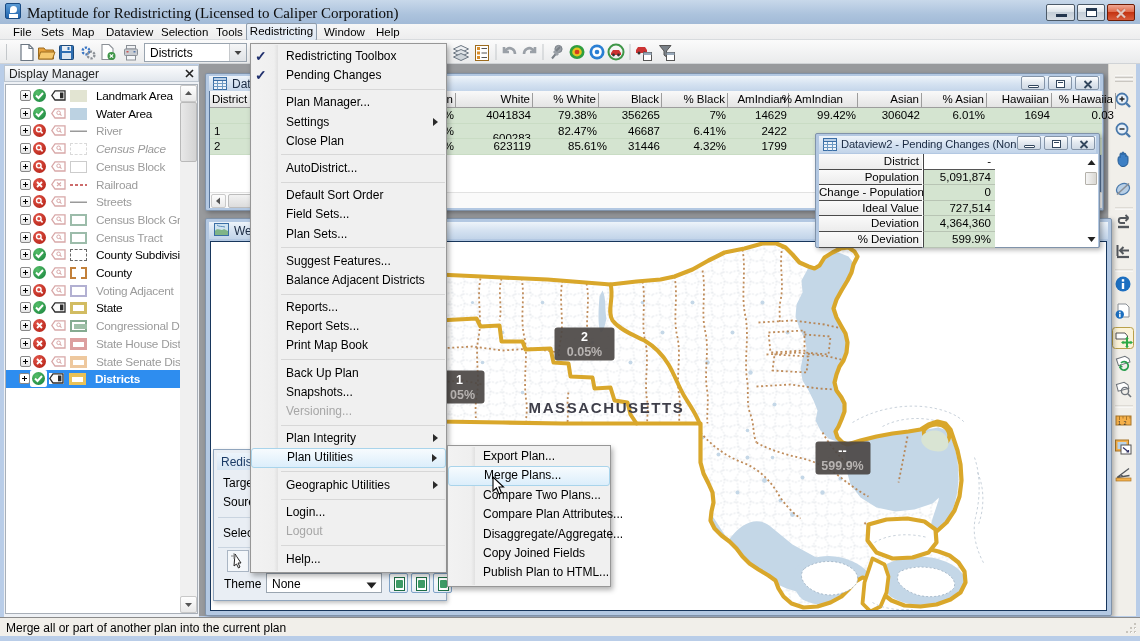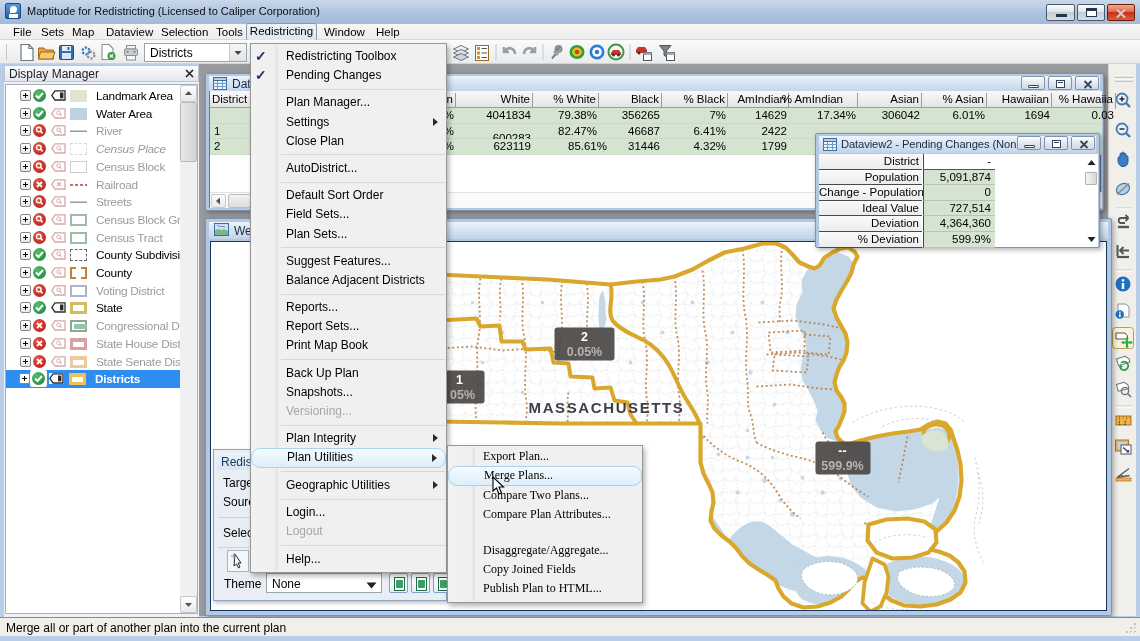--- a/index.html
+++ b/index.html
@@ -1,18 +1,18 @@
 <!DOCTYPE html>
 <html><head><meta charset="utf-8"><style>
 html,body{margin:0;padding:0;width:1140px;height:641px;overflow:hidden;font-family:"Liberation Sans",sans-serif;font-size:12px;}
 *{box-sizing:border-box;}
 .abs{position:absolute;}
 #app{position:relative;width:1140px;height:641px;background:#b9cde8;}
 #titlebar{position:absolute;left:0;top:0;width:1140px;height:24px;background:linear-gradient(#c8d8ea,#acc3dd 60%,#a2bad7);}
-#titletext{position:absolute;left:27px;top:5px;color:#0c0c0c;font-size:11px;}
+#titletext{position:absolute;left:27px;top:5px;color:#0c0c0c;font-size:15px;font-family:Liberation Serif, serif;}
 .winbtn{position:absolute;top:4px;height:17px;border:1px solid #4c5a68;border-radius:2px;background:linear-gradient(#fdfdfd,#dde4ea 45%,#c3cdd7 46%,#d7dee5);}
 #menubar{position:absolute;left:0px;top:24px;width:1140px;height:16px;background:linear-gradient(#f7f7f7,#ededee);border-bottom:1px solid #d8dbde;}
 .mitem{position:absolute;top:24px;height:16px;line-height:16px;padding:0 6px;color:#000;font-size:11.5px;}
 #mi-red{border:1px solid #8e9cab;border-radius:2px;background:linear-gradient(#eef3f9,#dde7f2);line-height:15px;top:23px;height:18px;}
 #toolbar{position:absolute;left:0;top:40px;width:1140px;height:24px;background:linear-gradient(#fbfbfb,#eaebec);border-bottom:1px solid #d0d3d6;}
 .tsep{position:absolute;top:4px;width:1px;height:16px;background:#c3c7ca;}
 #combo{position:absolute;left:144px;top:3px;width:103px;height:19px;border:1px solid #99a4af;background:#fff;}
 #mdi{position:absolute;left:199px;top:64px;width:909px;height:552px;background:#989a9d;}
 #righttools{position:absolute;left:1108px;top:64px;width:28px;height:552px;background:#f1efea;border-left:1px solid #dad7d1;}
 #statusbar{position:absolute;left:0;top:617px;width:1140px;height:19px;background:#f1efea;border-top:1px solid #8a8a8a;}
@@ -37,21 +37,21 @@
 .wbtns{position:absolute;right:1px;top:0px;}
 .wbtn{display:inline-block;width:24px;height:14px;margin-left:3px;border:1px solid #8494a8;border-radius:2px;background:linear-gradient(#fff,#e2e8ef 50%,#d0dae5);position:relative;vertical-align:top;}
 .cell{position:absolute;font-size:11.5px;top:0;height:100%;white-space:nowrap;}
 .cr{text-align:right;}
 .popup{position:absolute;background:#f0f0f0;border:1px solid #979797;box-shadow:2px 3px 5px rgba(0,0,0,.3);}
 .gutter{position:absolute;left:1px;top:1px;bottom:1px;width:26px;background:linear-gradient(90deg,#f2f2f2,#efefef 85%,#e2e2e2 98%,#f5f5f5);}
 .mrow{position:relative;height:19.05px;line-height:19.05px;padding-left:35px;color:#000;font-size:12px;white-space:nowrap;}
 .msep{height:1px;background:#d7d7d7;margin:3.7px 1px 3.7px 30px;}
 .mrow.dis{color:#a6a6a6;}
 .mrow .arr{position:absolute;right:8px;top:5px;width:0;height:0;border-left:5px solid #2b2b2b;border-top:4.5px solid transparent;border-bottom:4.5px solid transparent;}
-.mrow.hl{background:linear-gradient(#f7fbfe,#dceefb);border:1px solid #a9d4eb;border-radius:9px;line-height:17.2px;}
+.mrow.hl{background:linear-gradient(#f7fbfe,#dceefb);border:1px solid #a9d4eb;border-radius:3px;line-height:17.2px;}
 .chk{position:absolute;left:4px;top:0px;color:#21316e;font-size:14px;font-weight:bold;}
 .tbxbtn{position:absolute;top:123px;width:19px;height:20px;border:1px solid #7fa3c8;border-radius:2px;background:linear-gradient(#fdfefe,#e8eef5);}
 .tbxbtn:before{content:"";position:absolute;left:4px;top:3px;width:9px;height:12px;background:#fff;border:1px solid #1e6e46;}
 .tbxbtn:after{content:"";position:absolute;left:6px;top:6px;width:7px;height:8px;background:#3d9b66;border-radius:1px;}
 </style></head><body>
 <div id="app">
   <div id="titlebar"></div>
   <div class="abs" style="left:5px;top:3px;width:16px;height:16px;background:linear-gradient(#5b9bd5,#1f63ae);border-radius:2px;border:1px solid #194a82;">
     <div style="position:absolute;left:4px;top:2px;width:7px;height:7px;background:#fff;border-radius:50% 50% 50% 0;"></div>
     <div style="position:absolute;left:3px;top:10px;width:9px;height:4px;background:#fff;"></div>
@@ -465,21 +465,21 @@
                 <circle cx="5.8" cy="5.6" r="2.3" fill="none" stroke="#fff" stroke-width="1.4"></circle>
                 <path d="M7.5 7.3 L9.6 9.4" stroke="#fff" stroke-width="1.6"></path>
               </svg>
             </div>
             <svg class="tag" width="15" height="11" viewBox="0 0 15 11">
               <path d="M4 0.8 L14 0.8 L14 10 L4 10 L0.8 5.4 Z" fill="#fff" stroke="#d8a8a8" stroke-width="1.3"></path>
               <circle cx="7.6" cy="4.8" r="1.8" fill="none" stroke="#d8a8a8" stroke-width="1"></circle>
               <path d="M9 6.2 L10.5 7.6" stroke="#d8a8a8" stroke-width="1.1"></path>
             </svg>
             <div class="sw" style="background:#fff;border:2px solid #b2b0d2;"></div>
-            <div class="txt gray" style="">Voting District</div>
+            <div class="txt gray" style="">Voting Adjacent</div>
           </div>
           <div class="trow" style="top:214.4px;">
             <div class="plus"></div>
             <div class="stat g">
               <svg width="13" height="13" viewBox="0 0 13 13" style="position:absolute;left:0;top:0">
                 <path d="M3 6.5 L5.5 9 L10 4" stroke="#fff" stroke-width="2" fill="none"></path>
               </svg>
             </div>
             <svg class="tag" width="15" height="11" viewBox="0 0 15 11">
               <path d="M4 0.8 L14 0.8 L14 10 L4 10 L0.8 5.4 Z" fill="#fafafa" stroke="#2b2b2b" stroke-width="1.3"></path>
@@ -602,21 +602,21 @@
           <span class="cell cr" style="width:84px;left:822px;top:2px;border-right:1px solid #9d9d9d;padding-right:2px;">% Hawaiia</span>
         </div>
         <div style="position:absolute;left:0;top:17px;width:892px;height:15.5px;background:#d4e4d0;border-bottom:1px solid #c9dcc4;">
           <span class="cell" style="left:4px;top:1px;"></span>
           <span class="cell cr" style="width:80px;left:166px;top:1px;padding-right:2px;">9.9%</span>
           <span class="cell cr" style="width:80px;left:243px;top:1px;padding-right:2px;">4041834</span>
           <span class="cell cr" style="width:80px;left:309px;top:1px;padding-right:2px;">79.38%</span>
           <span class="cell cr" style="width:80px;left:372px;top:1px;padding-right:2px;">356265</span>
           <span class="cell cr" style="width:80px;left:438px;top:1px;padding-right:2px;">7%</span>
           <span class="cell cr" style="width:80px;left:499px;top:1px;padding-right:2px;">14629</span>
-          <span class="cell cr" style="width:80px;left:568px;top:1px;padding-right:2px;">17.34%</span>
+          <span class="cell cr" style="width:80px;left:568px;top:1px;padding-right:2px;">99.42%</span>
           <span class="cell cr" style="width:80px;left:632px;top:1px;padding-right:2px;">306042</span>
           <span class="cell cr" style="width:80px;left:697px;top:1px;padding-right:2px;">6.01%</span>
           <span class="cell cr" style="width:80px;left:762px;top:1px;padding-right:2px;">1694</span>
           <span class="cell cr" style="width:80px;left:826px;top:1px;padding-right:2px;">0.03</span>
         </div>
         <div style="position:absolute;left:0;top:32.5px;width:892px;height:15.5px;background:#d4e4d0;border-bottom:1px solid #c9dcc4;">
           <span class="cell" style="left:4px;top:1px;">1</span>
           <span class="cell cr" style="width:80px;left:166px;top:1px;padding-right:2px;">.05%</span>
           <span class="cell cr" style="width:80px;left:243px;top:8px;padding-right:2px;">600283</span>
           <span class="cell cr" style="width:80px;left:309px;top:1px;padding-right:2px;">82.47%</span>
@@ -905,28 +905,28 @@
         <div class="mrow hl">Plan Utilities<span class="arr"></span></div>
         <div class="msep"></div>
         <div class="mrow">Geographic Utilities<span class="arr"></span></div>
         <div class="msep"></div>
         <div class="mrow">Login...</div>
         <div class="mrow dis">Logout</div>
         <div class="msep"></div>
         <div class="mrow">Help...</div>
       </div>
   </div>
-  <div class="popup" id="submenu" style="left:447px;top:445px;width:196px;font-family:Liberation Serif, serif;">
+  <div class="popup" id="submenu" style="left:447px;top:445px;width:164px;">
     <div class="gutter"></div>
     <div id="subrows" style="position:relative;padding:1px 0 3px 0;">
         <div class="mrow" style="height:19.4px;line-height:19.4px;">Export Plan...</div>
         <div class="mrow hl" style="height:19.4px;line-height:17.4px;">Merge Plans...</div>
         <div class="mrow" style="height:19.4px;line-height:19.4px;">Compare Two Plans...</div>
         <div class="mrow" style="height:19.4px;line-height:19.4px;">Compare Plan Attributes...</div>
-        <div class="mrow" style="height:19.4px;line-height:19.4px;margin-top:16px;">Disaggregate/Aggregate...</div>
+        <div class="mrow" style="height:19.4px;line-height:19.4px;">Disaggregate/Aggregate...</div>
         <div class="mrow" style="height:19.4px;line-height:19.4px;">Copy Joined Fields</div>
         <div class="mrow" style="height:19.4px;line-height:19.4px;">Publish Plan to HTML...</div>
       </div>
   </div>
   <svg class="abs" style="left:492px;top:476px;z-index:60" width="13" height="20" viewBox="0 0 13 20">
       <path d="M1 1 L1 15 L4.5 12 L7 18 L9.5 17 L7 11 L11.5 11 Z" fill="#fff" stroke="#000" stroke-width="1.1"></path>
     </svg>
 </div>
 
 </body></html>

